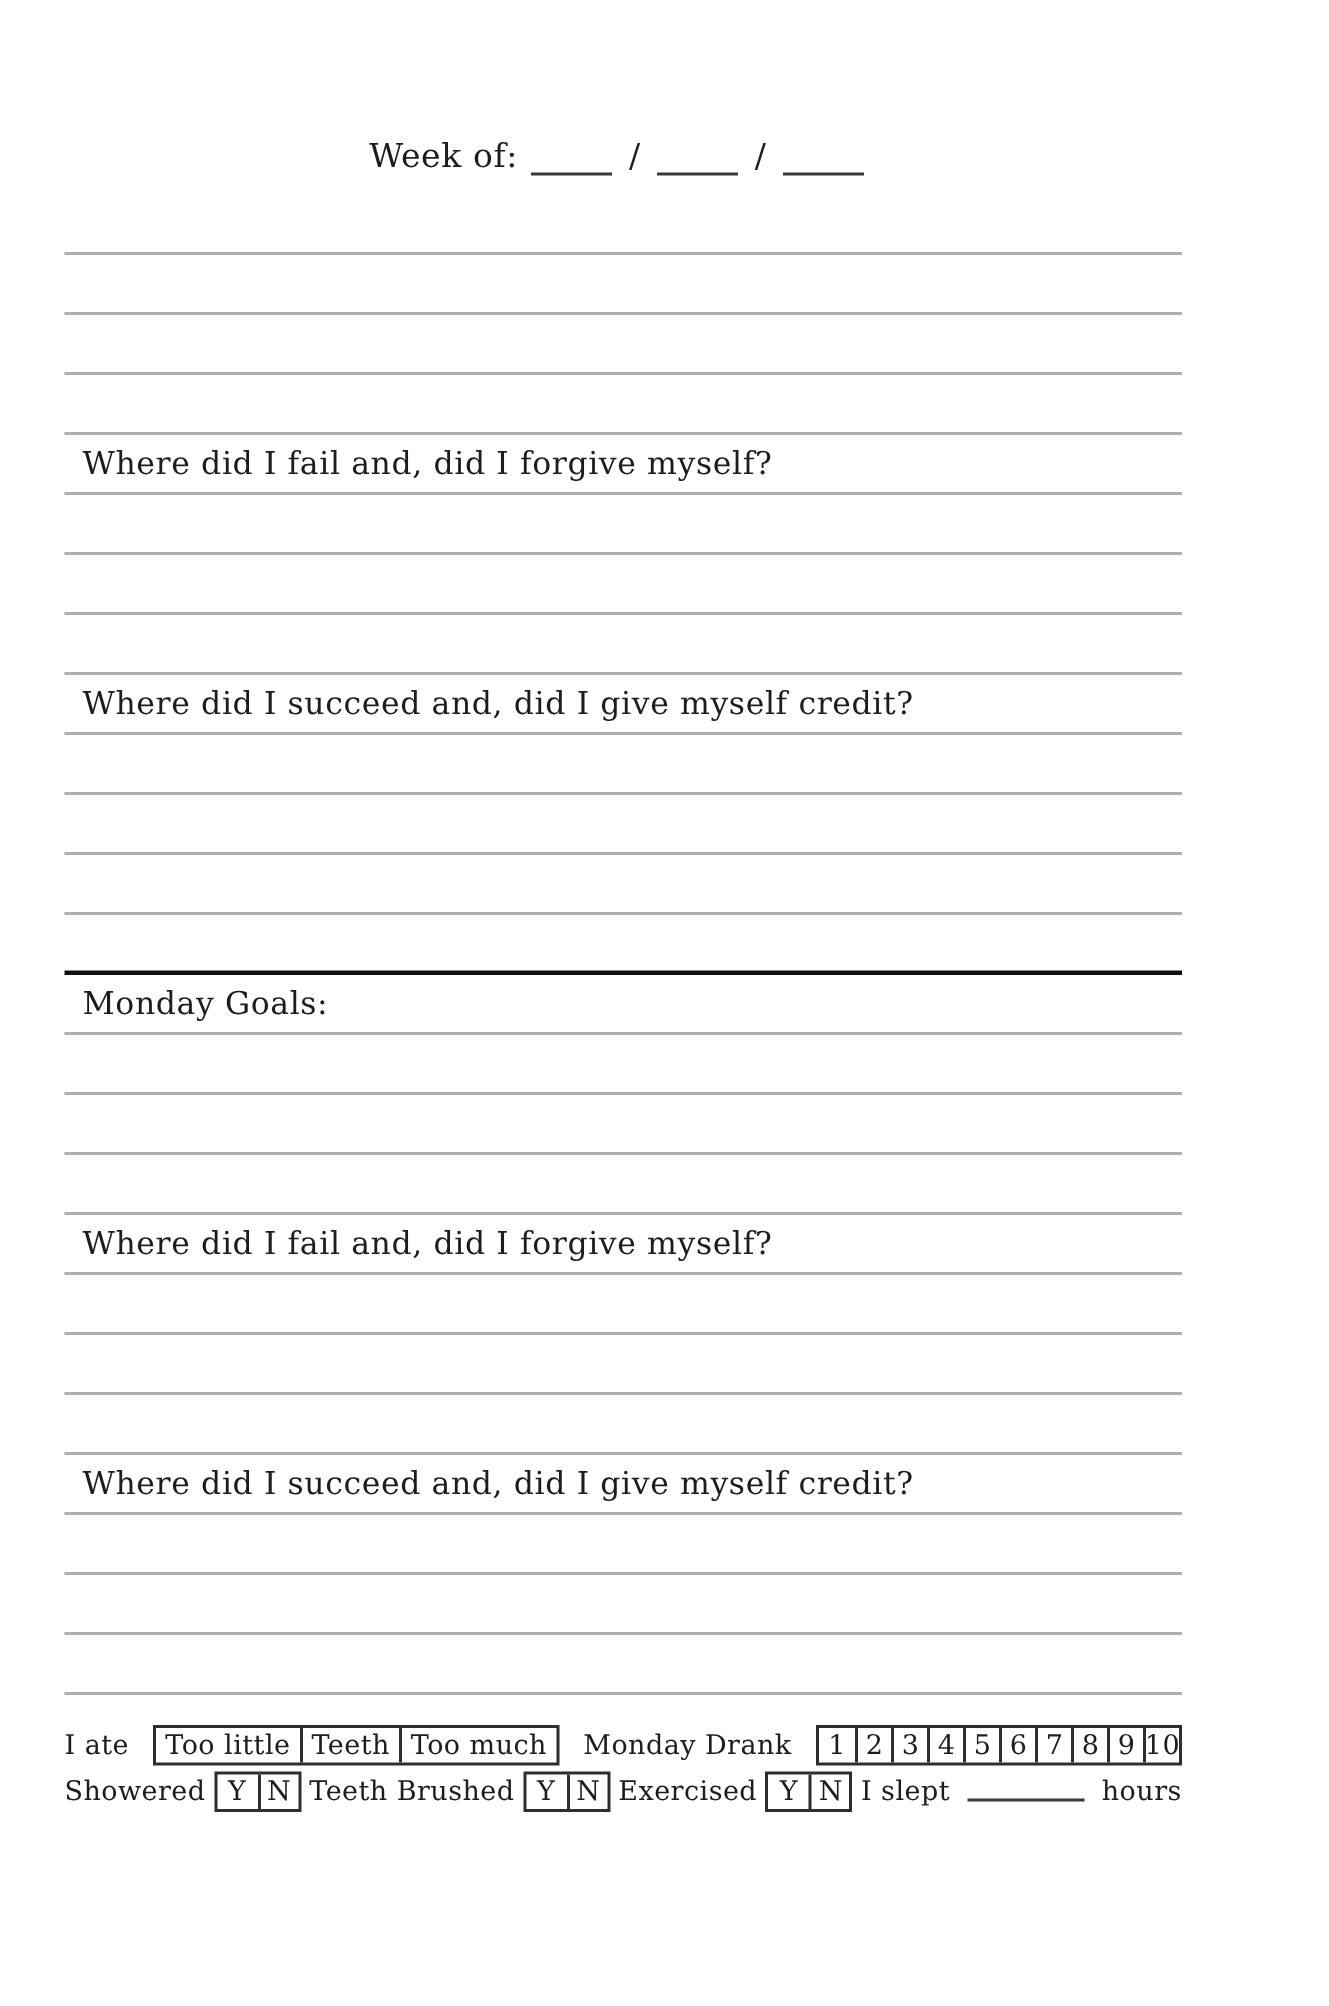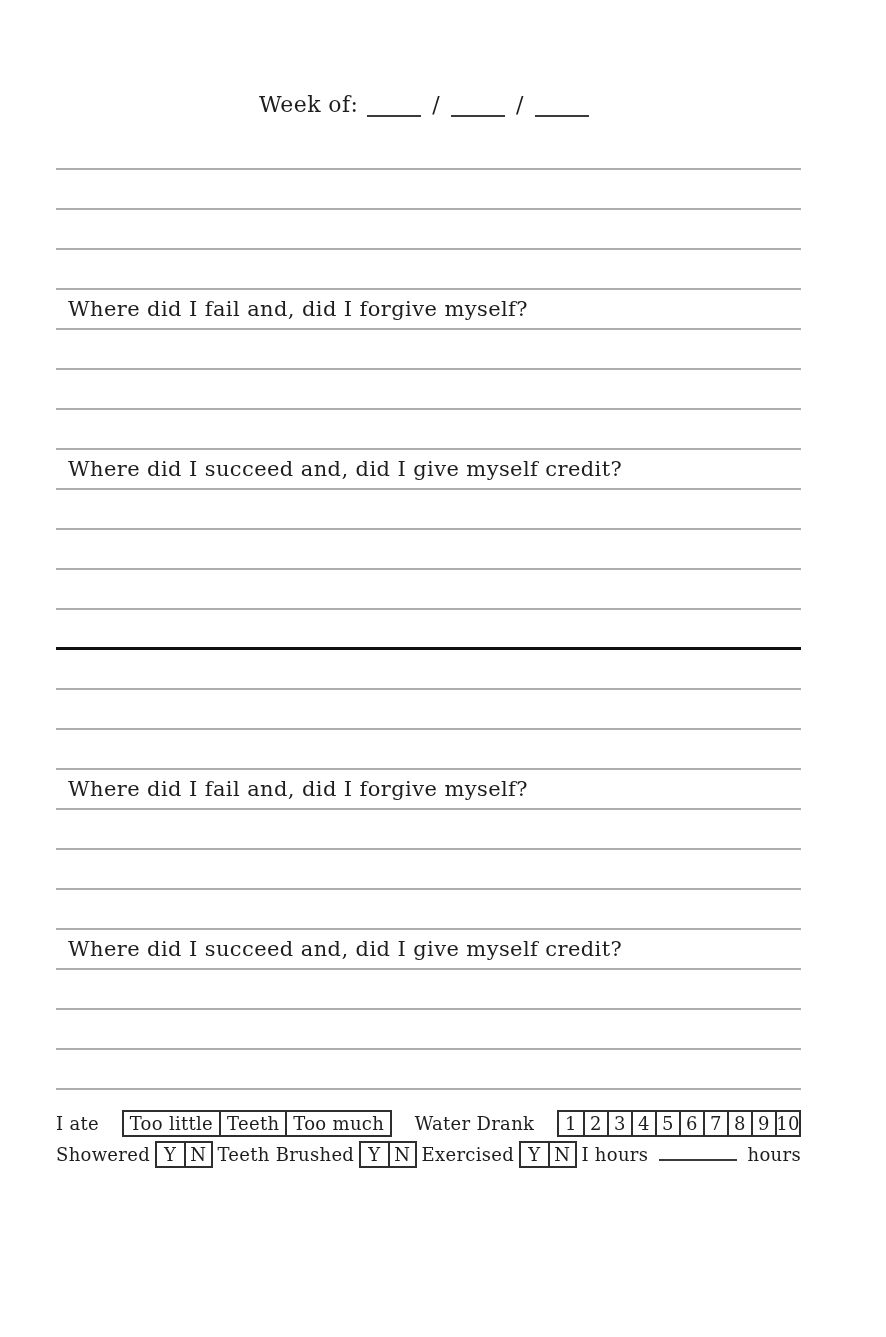--- a/index.html
+++ b/index.html
@@ -17,21 +17,21 @@
     color: var(--text);
   }
   .page {
     position: relative;
     width: 886px;
     height: 1337px;
     background: var(--bg);
     overflow: hidden;
   }
   .content {
-    margin-left: 56px;
+    margin-left: 43px;
     width: 745px;
   }
   
   .header {
     height: 130px;
     display: flex;
     align-items: flex-end;
     justify-content: center;
     padding-bottom: 13px;
     font-size: 22px;
@@ -131,20 +131,23 @@
       <div class="row">
         <span class="lbl">Where did I succeed and, did I give myself credit?</span>
       </div>
       <div class="row"></div>
       <div class="row"></div>
       <div class="row"></div>
       <div class="row thick"></div>
     </div>
 
     <div>
+      <div class="row">
+        <span class="lbl">Monday Goals:</span>
+      </div>
       <div class="row"></div>
       <div class="row"></div>
       <div class="row"></div>
       <div class="row">
         <span class="lbl">Where did I fail and, did I forgive myself?</span>
       </div>
       <div class="row"></div>
       <div class="row"></div>
       <div class="row"></div>
       <div class="row">
@@ -156,21 +159,21 @@
     </div>
 
     <div class="footer">
       <div class="trk-row">
         <span>I ate</span>
         <div class="box">
           <div class="cell opt">Too little</div>
           <div class="cell opt">Teeth</div>
           <div class="cell opt">Too much</div>
         </div>
-        <span>Water Drank</span>
+        <span>Monday Drank</span>
         <div class="box">
           <div class="cell num">1</div>
           <div class="cell num">2</div>
           <div class="cell num">3</div>
           <div class="cell num">4</div>
           <div class="cell num">5</div>
           <div class="cell num">6</div>
           <div class="cell num">7</div>
           <div class="cell num">8</div>
           <div class="cell num">9</div>
@@ -187,20 +190,20 @@
         <span>Teeth Brushed</span>
         <div class="box">
           <div class="cell yn">Y</div>
           <div class="cell yn">N</div>
         </div>
         <span>Exercised</span>
         <div class="box">
           <div class="cell yn">Y</div>
           <div class="cell yn">N</div>
         </div>
-        <span>I hours</span>
+        <span>I slept</span>
         <span class="slept-blank"></span>
         <span>hours</span>
       </div>
     </div>
 
   </div>
 </div>
 
 </body></html>

